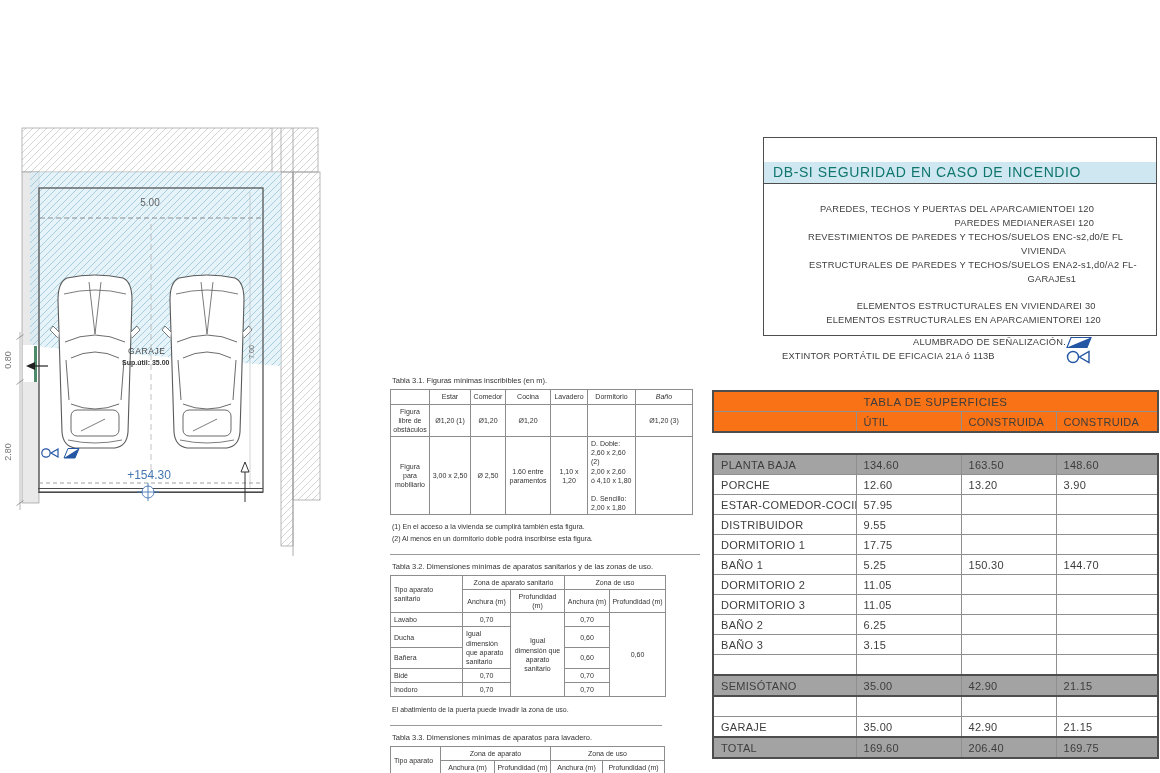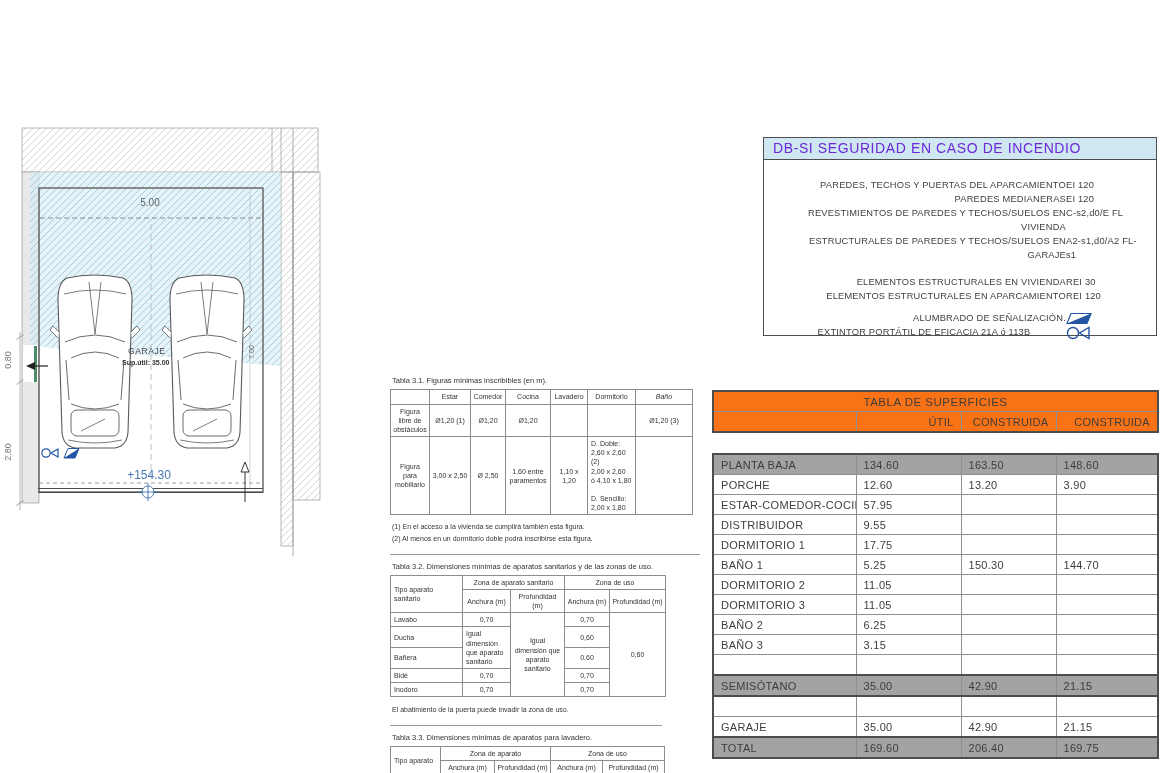--- a/index.html
+++ b/index.html
@@ -15,40 +15,40 @@
   #mid .left{text-align:left;padding-left:3px;}
   #mid .it{font-style:italic;}
   #mid .pre{white-space:pre-line;text-align:left;padding-left:3px;}
   #mid .note{font-size:7px;color:#333;margin:5px 0 0 2px;}
   #mid .rule{border-top:1px solid #999;margin:12px 0 7px 0;}
 
   
   #fire{position:absolute;left:763px;top:137px;width:394px;height:199px;
         border:1px solid #4e4e4e;background:#fff;box-sizing:border-box;}
   #fire .bar{border-bottom:1px solid #4e4e4e;background:#cee7f0;height:21px;
-             line-height:21px;font-size:14px;letter-spacing:.6px;color:#6d28d9;
-             padding-left:9px;}
+             line-height:21px;font-size:14px;letter-spacing:.6px;color:#0f766e;
+             padding-left:9px;margin-top:24px;}
   #fire .body{padding:18px 10px 0 18px;}
   #fire .frow{display:flex;font-size:9.3px;line-height:14px;letter-spacing:.2px;color:#404040;}
   #fire .frow .lb{width:284px;text-align:right;}
   #fire .frow .vl{flex:1;}
   #fire .gapA{height:13px;} #fire .gapB{height:8px;}
   #fire .icn{display:inline-block;vertical-align:middle;}
-  #fire .exrow{display:flex;text-align:center;}
+  #fire .exrow{display:flex;}
   #fire .exrow .txt{width:284px;font-size:9.3px;line-height:14px;letter-spacing:.2px;color:#404040;}
   #fire .exrow .vic{flex:1;display:flex;align-items:center;}
 
   
   #surf{position:absolute;left:712px;top:390px;width:445px;}
   #surf table{border-collapse:collapse;table-layout:fixed;width:445px;}
   #surf td{border:1px solid #8f8f8f;font-size:11px;color:#3d3d3d;height:19px;
            padding:0 7px;letter-spacing:.3px;white-space:nowrap;overflow:hidden;}
   #surf .hdr td{background:#f97316;margin-top:48px;}
   #surf .title-cell{text-align:center;font-size:11.5px;letter-spacing:.5px;}
-  #surf .c{text-align:right;}
+  #surf .c{text-align:left;}
   #surf .n{}
   #surf table.outer{border:2px solid #4d4d4d;}
   #surf .gap{height:20px;}
   #surf tr.hl td{background:#a3a3a3;}
   #surf tr.hl td{border-top:2px solid #4d4d4d;}
   #surf tr.hb td{border-bottom:2px solid #4d4d4d;}
 
   svg text{font-family:"Liberation Sans",sans-serif;}
 </style>
 </head>

